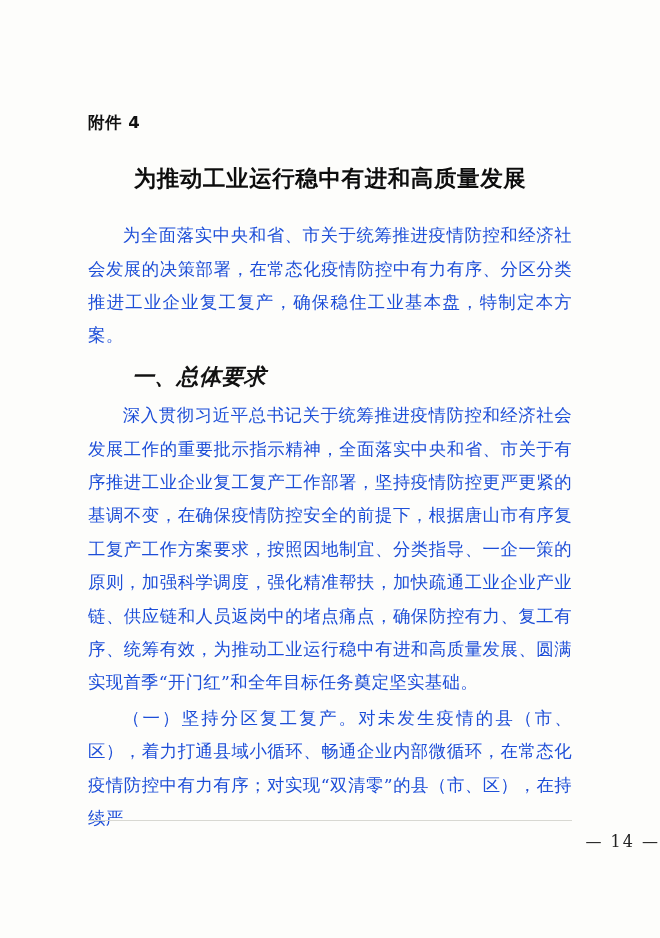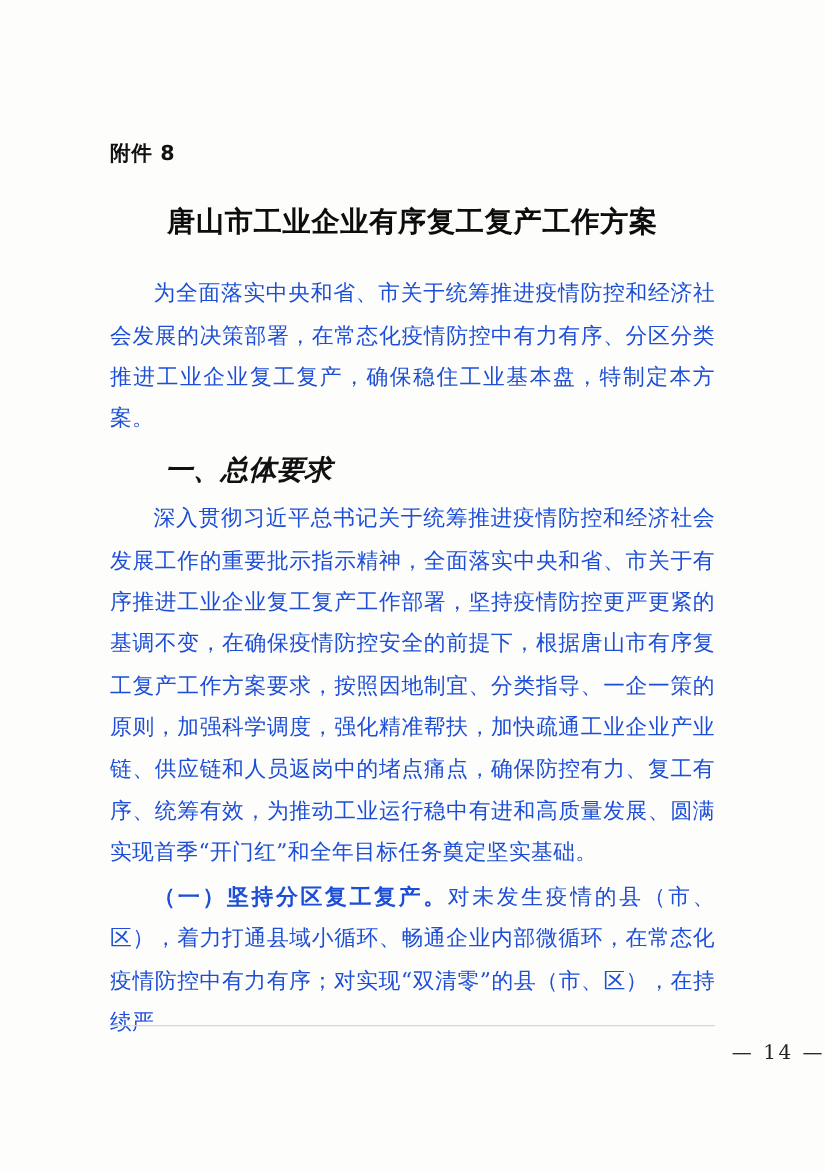--- a/index.html
+++ b/index.html
@@ -62,21 +62,21 @@
     font-size: 22px;
     line-height: 1.92;
     font-weight: bold;
     text-indent: 2em;
     margin: 0 0 2px 0;
     letter-spacing: 0.3px;
     color: #111;
     font-style: italic;
   }
   .lead-bold {
-    font-weight: bold;
+    font-weight: normal;
   }
   .footer {
     position: absolute;
     left: 0;
     top: 832px;
     width: 660px;
     text-align: right;
     font-size: 16px;
     letter-spacing: 2px;
     color: #222;
@@ -91,23 +91,23 @@
     border-top: 1px solid #d8d8d2;
   }
 </style>
 </head>
 <body>
 
 <div class="page">
 
   <div class="content">
 
-    <div class="attachment-label">附件 8</div>
+    <div class="attachment-label">附件 4</div>
 
-    <h1 class="doc-title">唐山市工业企业有序复工复产工作方案</h1>
+    <h1 class="doc-title">为推动工业运行稳中有进和高质量发展</h1>
 
     <p class="body-text indent">为全面落实中央和省、市关于统筹推进疫情防控和经济社会发展的决策部署，在常态化疫情防控中有力有序、分区分类推进工业企业复工复产，确保稳住工业基本盘，特制定本方案。</p>
 
     <p class="section-heading">一、总体要求</p>
 
     <p class="body-text indent">深入贯彻习近平总书记关于统筹推进疫情防控和经济社会发展工作的重要批示指示精神，全面落实中央和省、市关于有序推进工业企业复工复产工作部署，坚持疫情防控更严更紧的基调不变，在确保疫情防控安全的前提下，根据唐山市有序复工复产工作方案要求，按照因地制宜、分类指导、一企一策的原则，加强科学调度，强化精准帮扶，加快疏通工业企业产业链、供应链和人员返岗中的堵点痛点，确保防控有力、复工有序、统筹有效，为推动工业运行稳中有进和高质量发展、圆满实现首季“开门红”和全年目标任务奠定坚实基础。</p>
 
 
     <p class="body-text indent"><span class="lead-bold">（一）坚持分区复工复产。</span><span>对未发生疫情的县（市、区），着力打通县域小循环、畅通企业内部微循环，在常态化疫情防控中有力有序；对实现“双清零”的县（市、区），在持续严</span></p>
 

